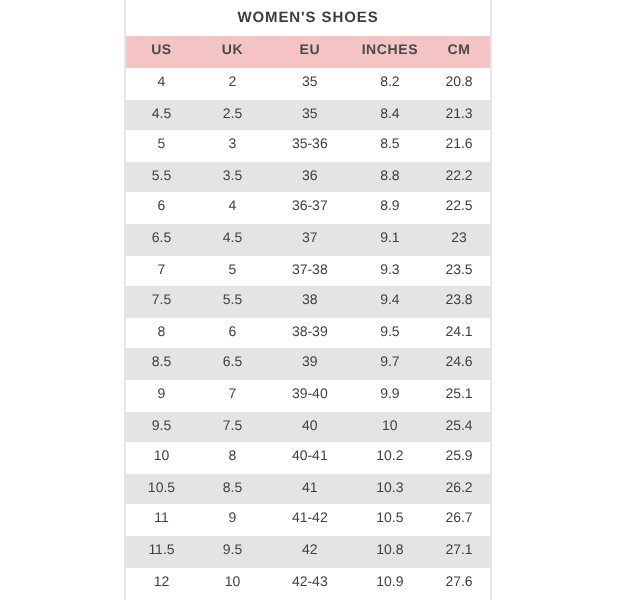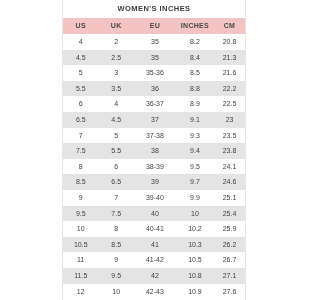--- a/index.html
+++ b/index.html
@@ -74,21 +74,21 @@
   col.c-uk     { width: 19.5%; }
   col.c-eu     { width: 23%; }
   col.c-inches { width: 21%; }
   col.c-cm     { width: 17%; }
 </style>
 </head>
 <body>
 
 <div id="size-chart-card">
 
-  <div id="chart-title">WOMEN'S INCHES</div>
+  <div id="chart-title">WOMEN'S SHOES</div>
 
   <table class="size-table">
     <colgroup>
       <col class="c-us">
         <col class="c-uk">
         <col class="c-eu">
         <col class="c-inches">
         <col class="c-cm">
     </colgroup>
     <thead>

